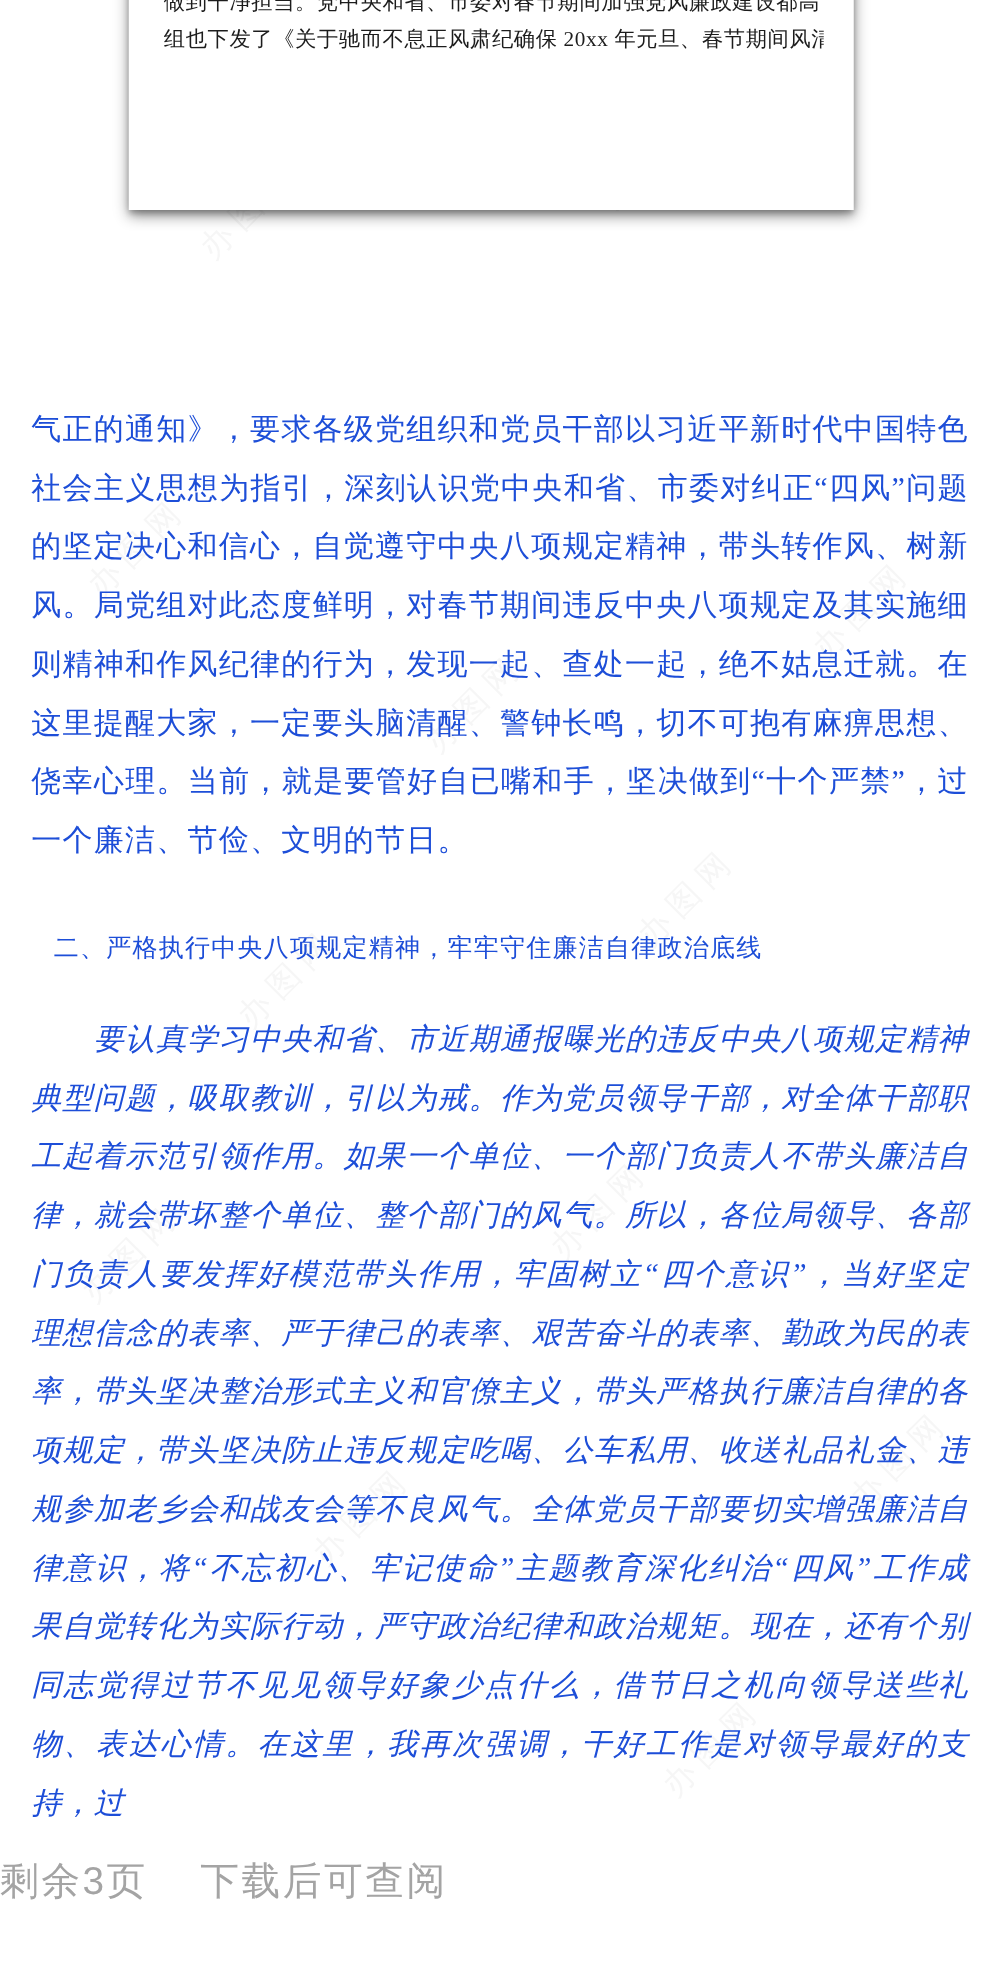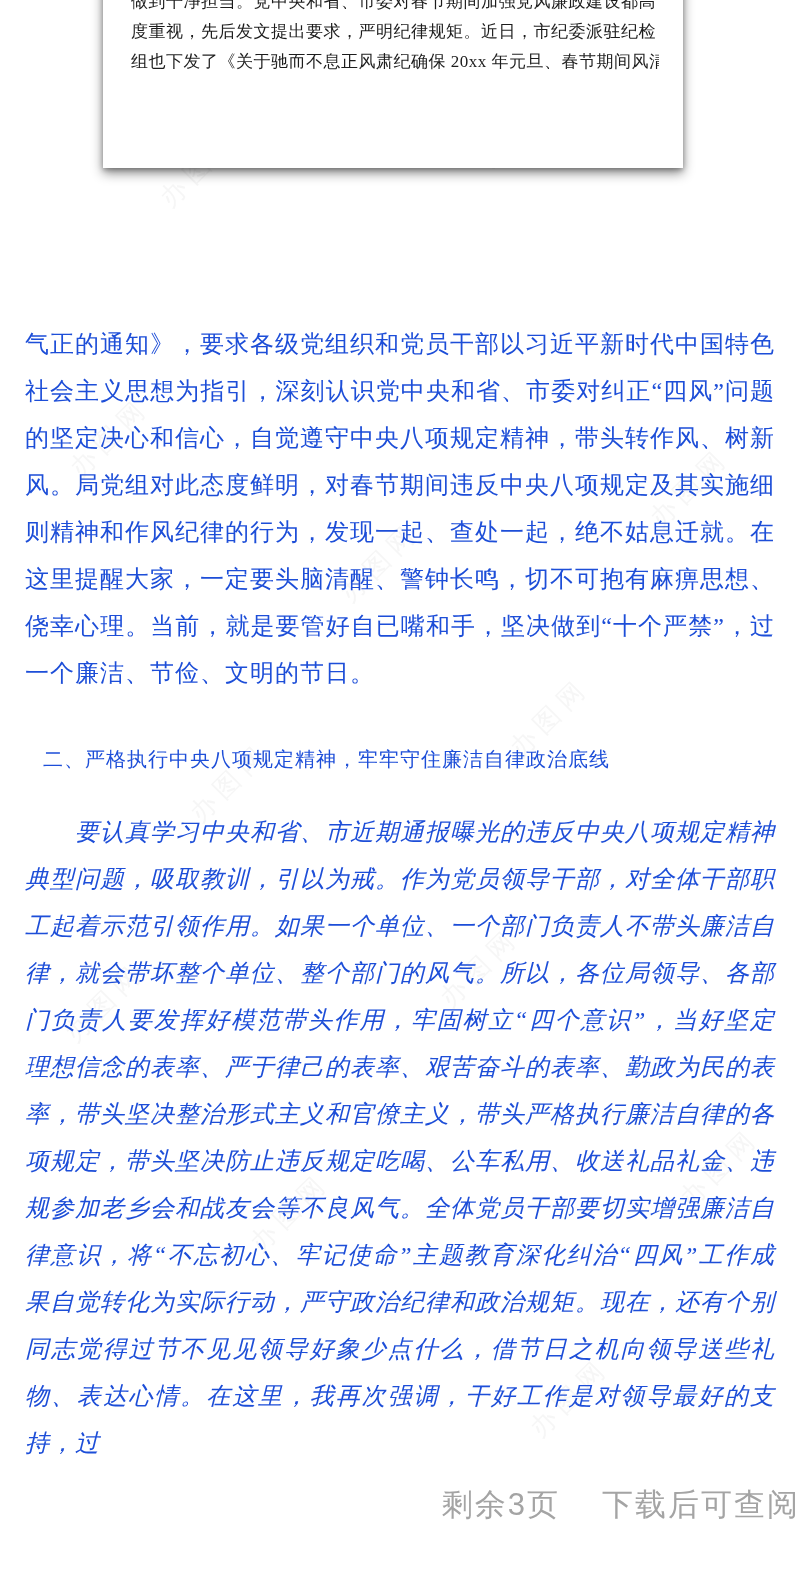--- a/index.html
+++ b/index.html
@@ -73,21 +73,21 @@
     font-weight:normal;
     line-height:47px;
   }
   .para.indent{text-indent:50px;font-style:italic;}
 
   
   .footer{
     position:absolute;
     left:0;top:1484px;
     width:100%;
-    text-align:right;
+    text-align:left;
     font-family:"Liberation Sans","DejaVu Sans",sans-serif;
     font-size:31px;
     color:#a4a4a4;
     letter-spacing:2px;
   }
   .footer .remaining{margin-right:42px;}
 </style>
 </head>
 <body>
 
@@ -102,21 +102,20 @@
   <span class="wm">办图网</span>
   <span class="wm">办图网</span>
   <span class="wm">办图网</span>
   <span class="wm">办图网</span>
   <span class="wm">办图网</span>
   <span class="wm">办图网</span>
 
   <div class="preview-card">
     <div class="card-text">
       <div class="card-line">做到干净担当。党中央和省、市委对春节期间加强党风廉政建设都高</div>
-      <div class="card-line">度重视，先后发文提出要求，严明纪律规矩。近日，市纪委派驻纪检</div>
       <div class="card-line">组也下发了《关于驰而不息正风肃纪确保 20xx 年元旦、春节期间风清</div>
     </div>
   </div>
 
   <div class="body-text">
     <p class="para">气正的通知》，要求各级党组织和党员干部以习近平新时代中国特色社会主义思想为指引，深刻认识党中央和省、市委对纠正“四风”问题的坚定决心和信心，自觉遵守中央八项规定精神，带头转作风、树新风。局党组对此态度鲜明，对春节期间违反中央八项规定及其实施细则精神和作风纪律的行为，发现一起、查处一起，绝不姑息迁就。在这里提醒大家，一定要头脑清醒、警钟长鸣，切不可抱有麻痹思想、侥幸心理。当前，就是要管好自已嘴和手，坚决做到“十个严禁”，过一个廉洁、节俭、文明的节日。</p>
     <h2 class="heading">二、严格执行中央八项规定精神，牢牢守住廉洁自律政治底线</h2>
     <p class="para indent">要认真学习中央和省、市近期通报曝光的违反中央八项规定精神典型问题，吸取教训，引以为戒。作为党员领导干部，对全体干部职工起着示范引领作用。如果一个单位、一个部门负责人不带头廉洁自律，就会带坏整个单位、整个部门的风气。所以，各位局领导、各部门负责人要发挥好模范带头作用，牢固树立“四个意识”，当好坚定理想信念的表率、严于律己的表率、艰苦奋斗的表率、勤政为民的表率，带头坚决整治形式主义和官僚主义，带头严格执行廉洁自律的各项规定，带头坚决防止违反规定吃喝、公车私用、收送礼品礼金、违规参加老乡会和战友会等不良风气。全体党员干部要切实增强廉洁自律意识，将“不忘初心、牢记使命”主题教育深化纠治“四风”工作成果自觉转化为实际行动，严守政治纪律和政治规矩。现在，还有个别同志觉得过节不见见领导好象少点什么，借节日之机向领导送些礼物、表达心情。在这里，我再次强调，干好工作是对领导最好的支持，过</p>
   </div>
 

